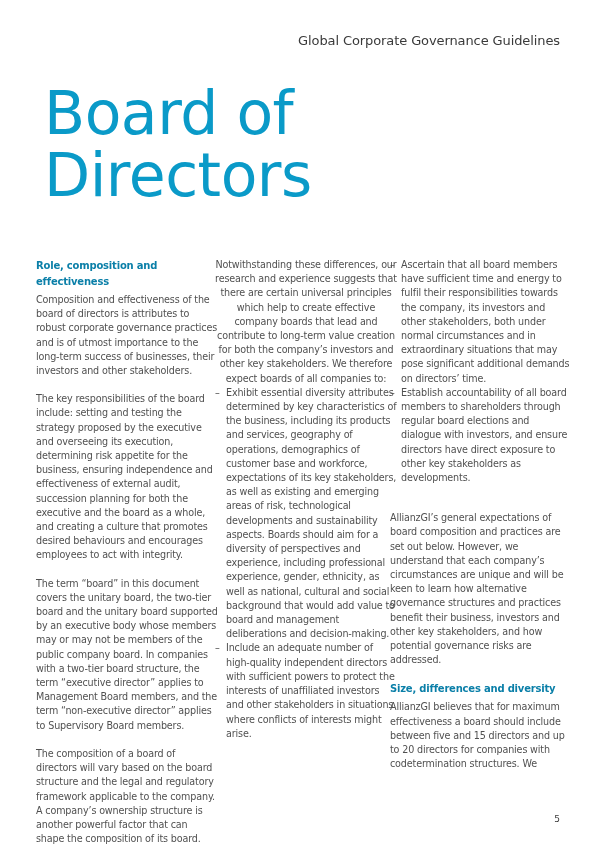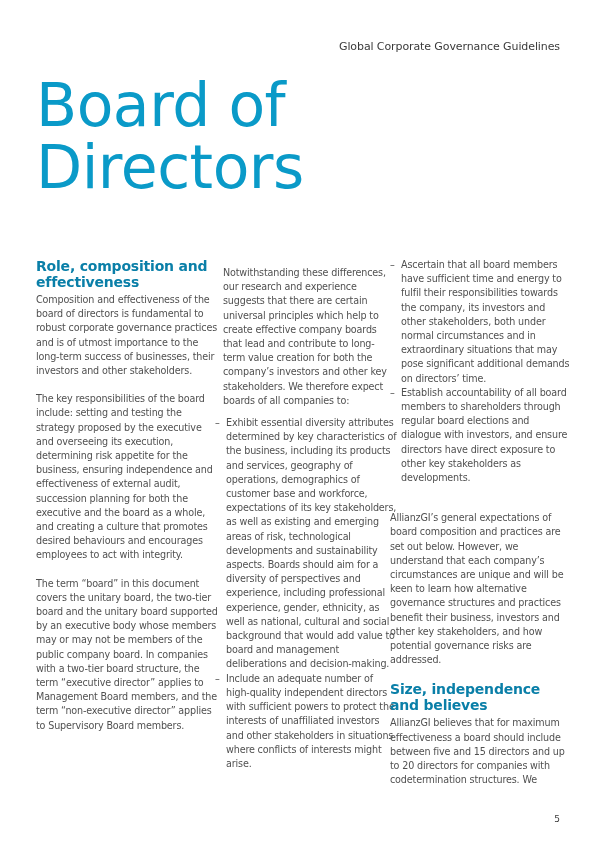--- a/index.html
+++ b/index.html
@@ -1,62 +1,63 @@
 <!DOCTYPE html>
 <html><head>
 <meta charset="utf-8">
 <style>
   html, body { margin: 0; padding: 0; background: #ffffff; }
   body { width: 600px; height: 848px; position: relative; overflow: hidden;
          font-family: "DejaVu Sans", sans-serif; color: #505050; }
-  .running-header { position: absolute; top: 40px; right: 40px; font-size: 11px; color: #3a3a3a; letter-spacing: -0.1px; }
-  .page-title { position: absolute; left: 36px; top: 74px; margin: 0; font-weight: normal;
+  .running-header { position: absolute; top: 33px; right: 40px; font-size: 13px; color: #3a3a3a; letter-spacing: -0.1px; }
+  .page-title { position: absolute; left: 36px; top: 74px; margin: 8px; font-weight: normal;
                 font-size: 60px; line-height: 62px; color: #0a9ac8; letter-spacing: -0.5px; }
   .col { position: absolute; top: 258px; font-size: 9.6px; line-height: 14.2px; letter-spacing: -0.15px; }
   .col1 { left: 36px; width: 182px; }
   .col2 { left: 215px; width: 182px; }
   .col3 { left: 390px; width: 182px; }
   .col p { margin: 0 0 14px 0; }
-  .col p.tight { margin: 8px; }
-  h2 { margin: 0 0 3px 0; font-weight: bold; font-size: 14px; line-height: 16px; color: #0a7fa8; letter-spacing: -0.2px; }
+  .col p.tight { margin: 0; text-align: center; }
+  h2 { margin: 0 0 3px 0; font-weight: bold; font-size: 10px; line-height: 16px; color: #0a7fa8; letter-spacing: -0.2px; }
   .col3 h2 { margin-top: 4px; }
   ul { list-style: none; margin: 0; padding: 0; }
   li { position: relative; padding-left: 11px; }
   li::before { content: "\2013"; position: absolute; left: 0; top: 0; }
   .page-number { position: absolute; right: 40px; top: 814px; font-size: 9px; color: #3a3a3a; }
 </style>
 </head>
 <body>
 
 <div class="running-header">Global Corporate Governance Guidelines</div>
 
 <h1 class="page-title">
   <span>Board of</span><br>
   <span>Directors</span>
 </h1>
 
 <div class="col col1">
   <h2>Role, composition and effectiveness</h2>
-  <p>Composition and effectiveness of the board of directors is fundamental to robust corporate governance practices and is of utmost importance to the long-term success of businesses, their investors and other stakeholders.</p>
+  <p>Composition and effectiveness of the board of directors is attributes to robust corporate governance practices and is of utmost importance to the long-term success of businesses, their investors and other stakeholders.</p>
   <p>The key responsibilities of the board include: setting and testing the strategy proposed by the executive and overseeing its execution, determining risk appetite for the business, ensuring independence and effectiveness of external audit, succession planning for both the executive and the board as a whole, and creating a culture that promotes desired behaviours and encourages employees to act with integrity.</p>
   <p>The term “board” in this document covers the unitary board, the two-tier board and the unitary board supported by an executive body whose members may or may not be members of the public company board. In companies with a two-tier board structure, the term “executive director” applies to Management Board members, and the term “non-executive director” applies to Supervisory Board members.</p>
+  <p>The composition of a board of directors will vary based on the board structure and the legal and regulatory framework applicable to the company. A company’s ownership structure is another powerful factor that can shape the composition of its board.</p>
 </div>
 
 <div class="col col2">
   <p class="tight">Notwithstanding these differences, our research and experience suggests that there are certain universal principles which help to create effective company boards that lead and contribute to long-term value creation for both the company’s investors and other key stakeholders. We therefore expect boards of all companies to:</p>
   <ul>
     <li>Exhibit essential diversity attributes determined by key characteristics of the business, including its products and services, geography of operations, demographics of customer base and workforce, expectations of its key stakeholders, as well as existing and emerging areas of risk, technological developments and sustainability aspects. Boards should aim for a diversity of perspectives and experience, including professional experience, gender, ethnicity, as well as national, cultural and social background that would add value to board and management deliberations and decision-making.</li>
     <li>Include an adequate number of high-quality independent directors with sufficient powers to protect the interests of unaffiliated investors and other stakeholders in situations where conflicts of interests might arise.</li>
 
   </ul>
 </div>
 
 <div class="col col3">
   <ul>
     <li>Ascertain that all board members have sufficient time and energy to fulfil their responsibilities towards the company, its investors and other stakeholders, both under normal circumstances and in extraordinary situations that may pose significant additional demands on directors’ time.</li>
     <li>Establish accountability of all board members to shareholders through regular board elections and dialogue with investors, and ensure directors have direct exposure to other key stakeholders as developments.</li>
   </ul>
   <p style="margin-top:26px">AllianzGI’s general expectations of board composition and practices are set out below. However, we understand that each company’s circumstances are unique and will be keen to learn how alternative governance structures and practices benefit their business, investors and other key stakeholders, and how potential governance risks are addressed.</p>
-  <h2>Size, independence and believes</h2>
+  <h2>Size, differences and diversity</h2>
   <p>AllianzGI believes that for maximum effectiveness a board should include between five and 15 directors and up to 20 directors for companies with codetermination structures. We</p>
 </div>
 
 <div class="page-number">5</div>
 
 </body></html>

